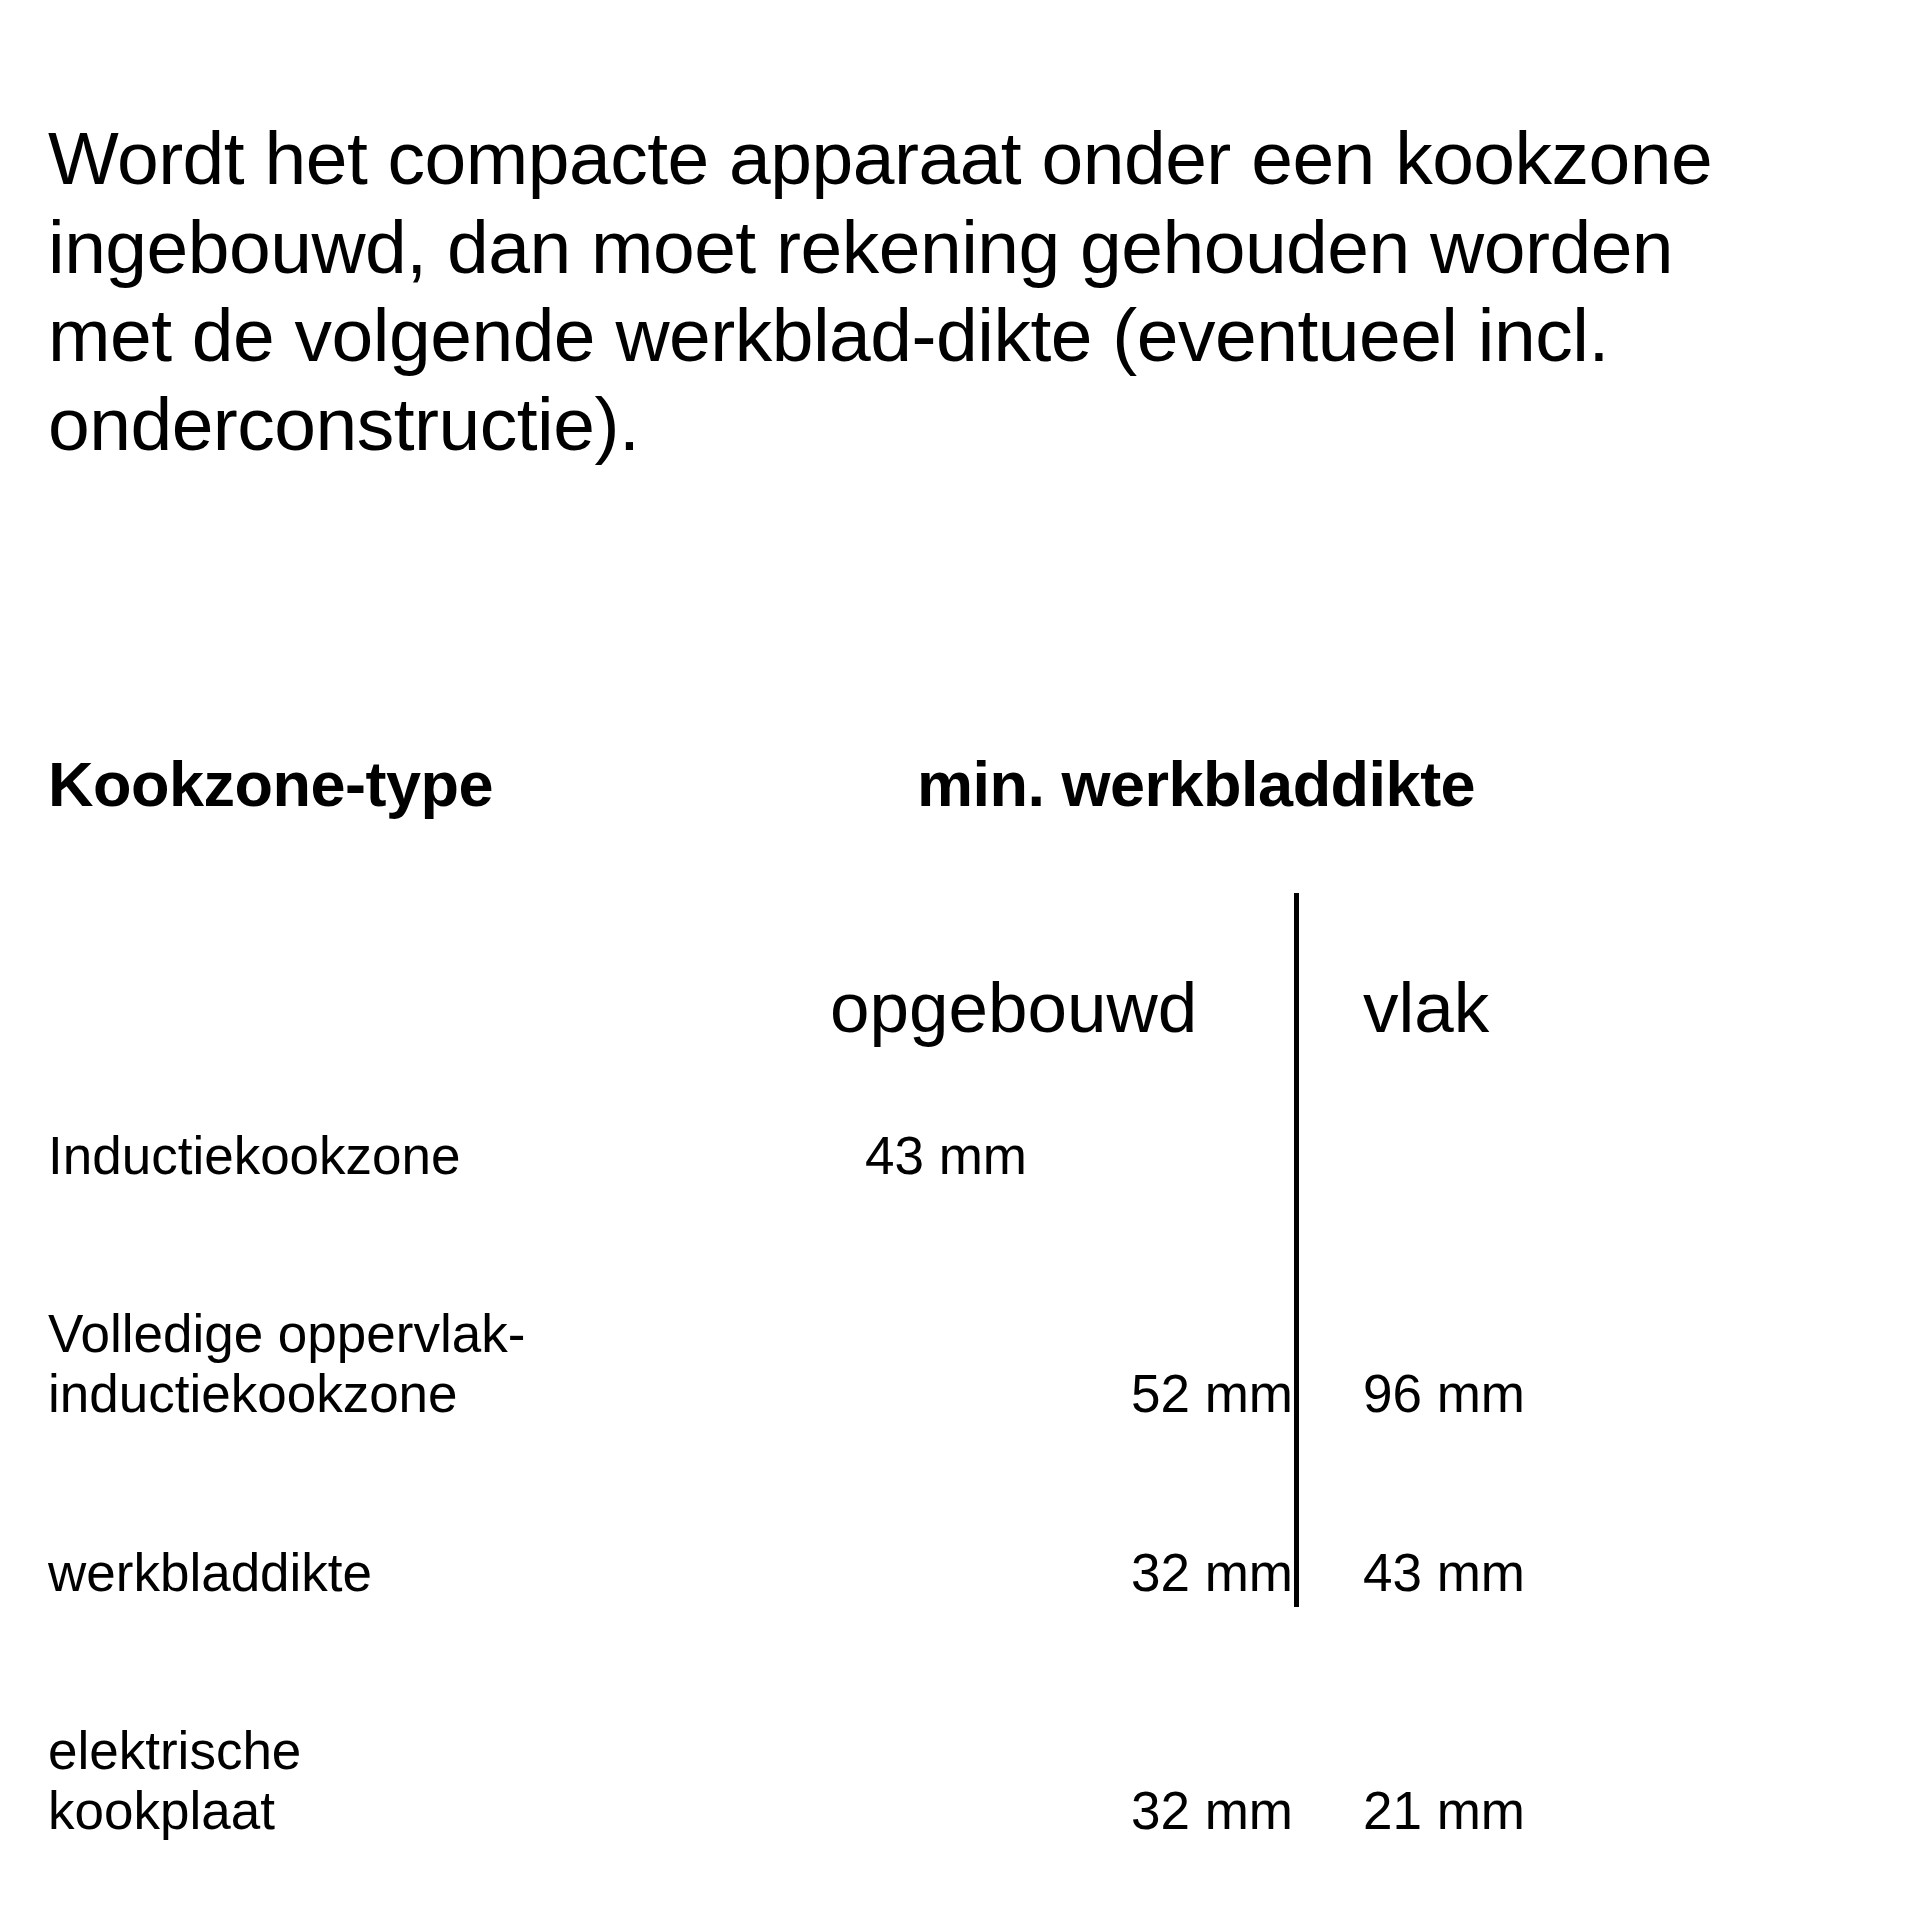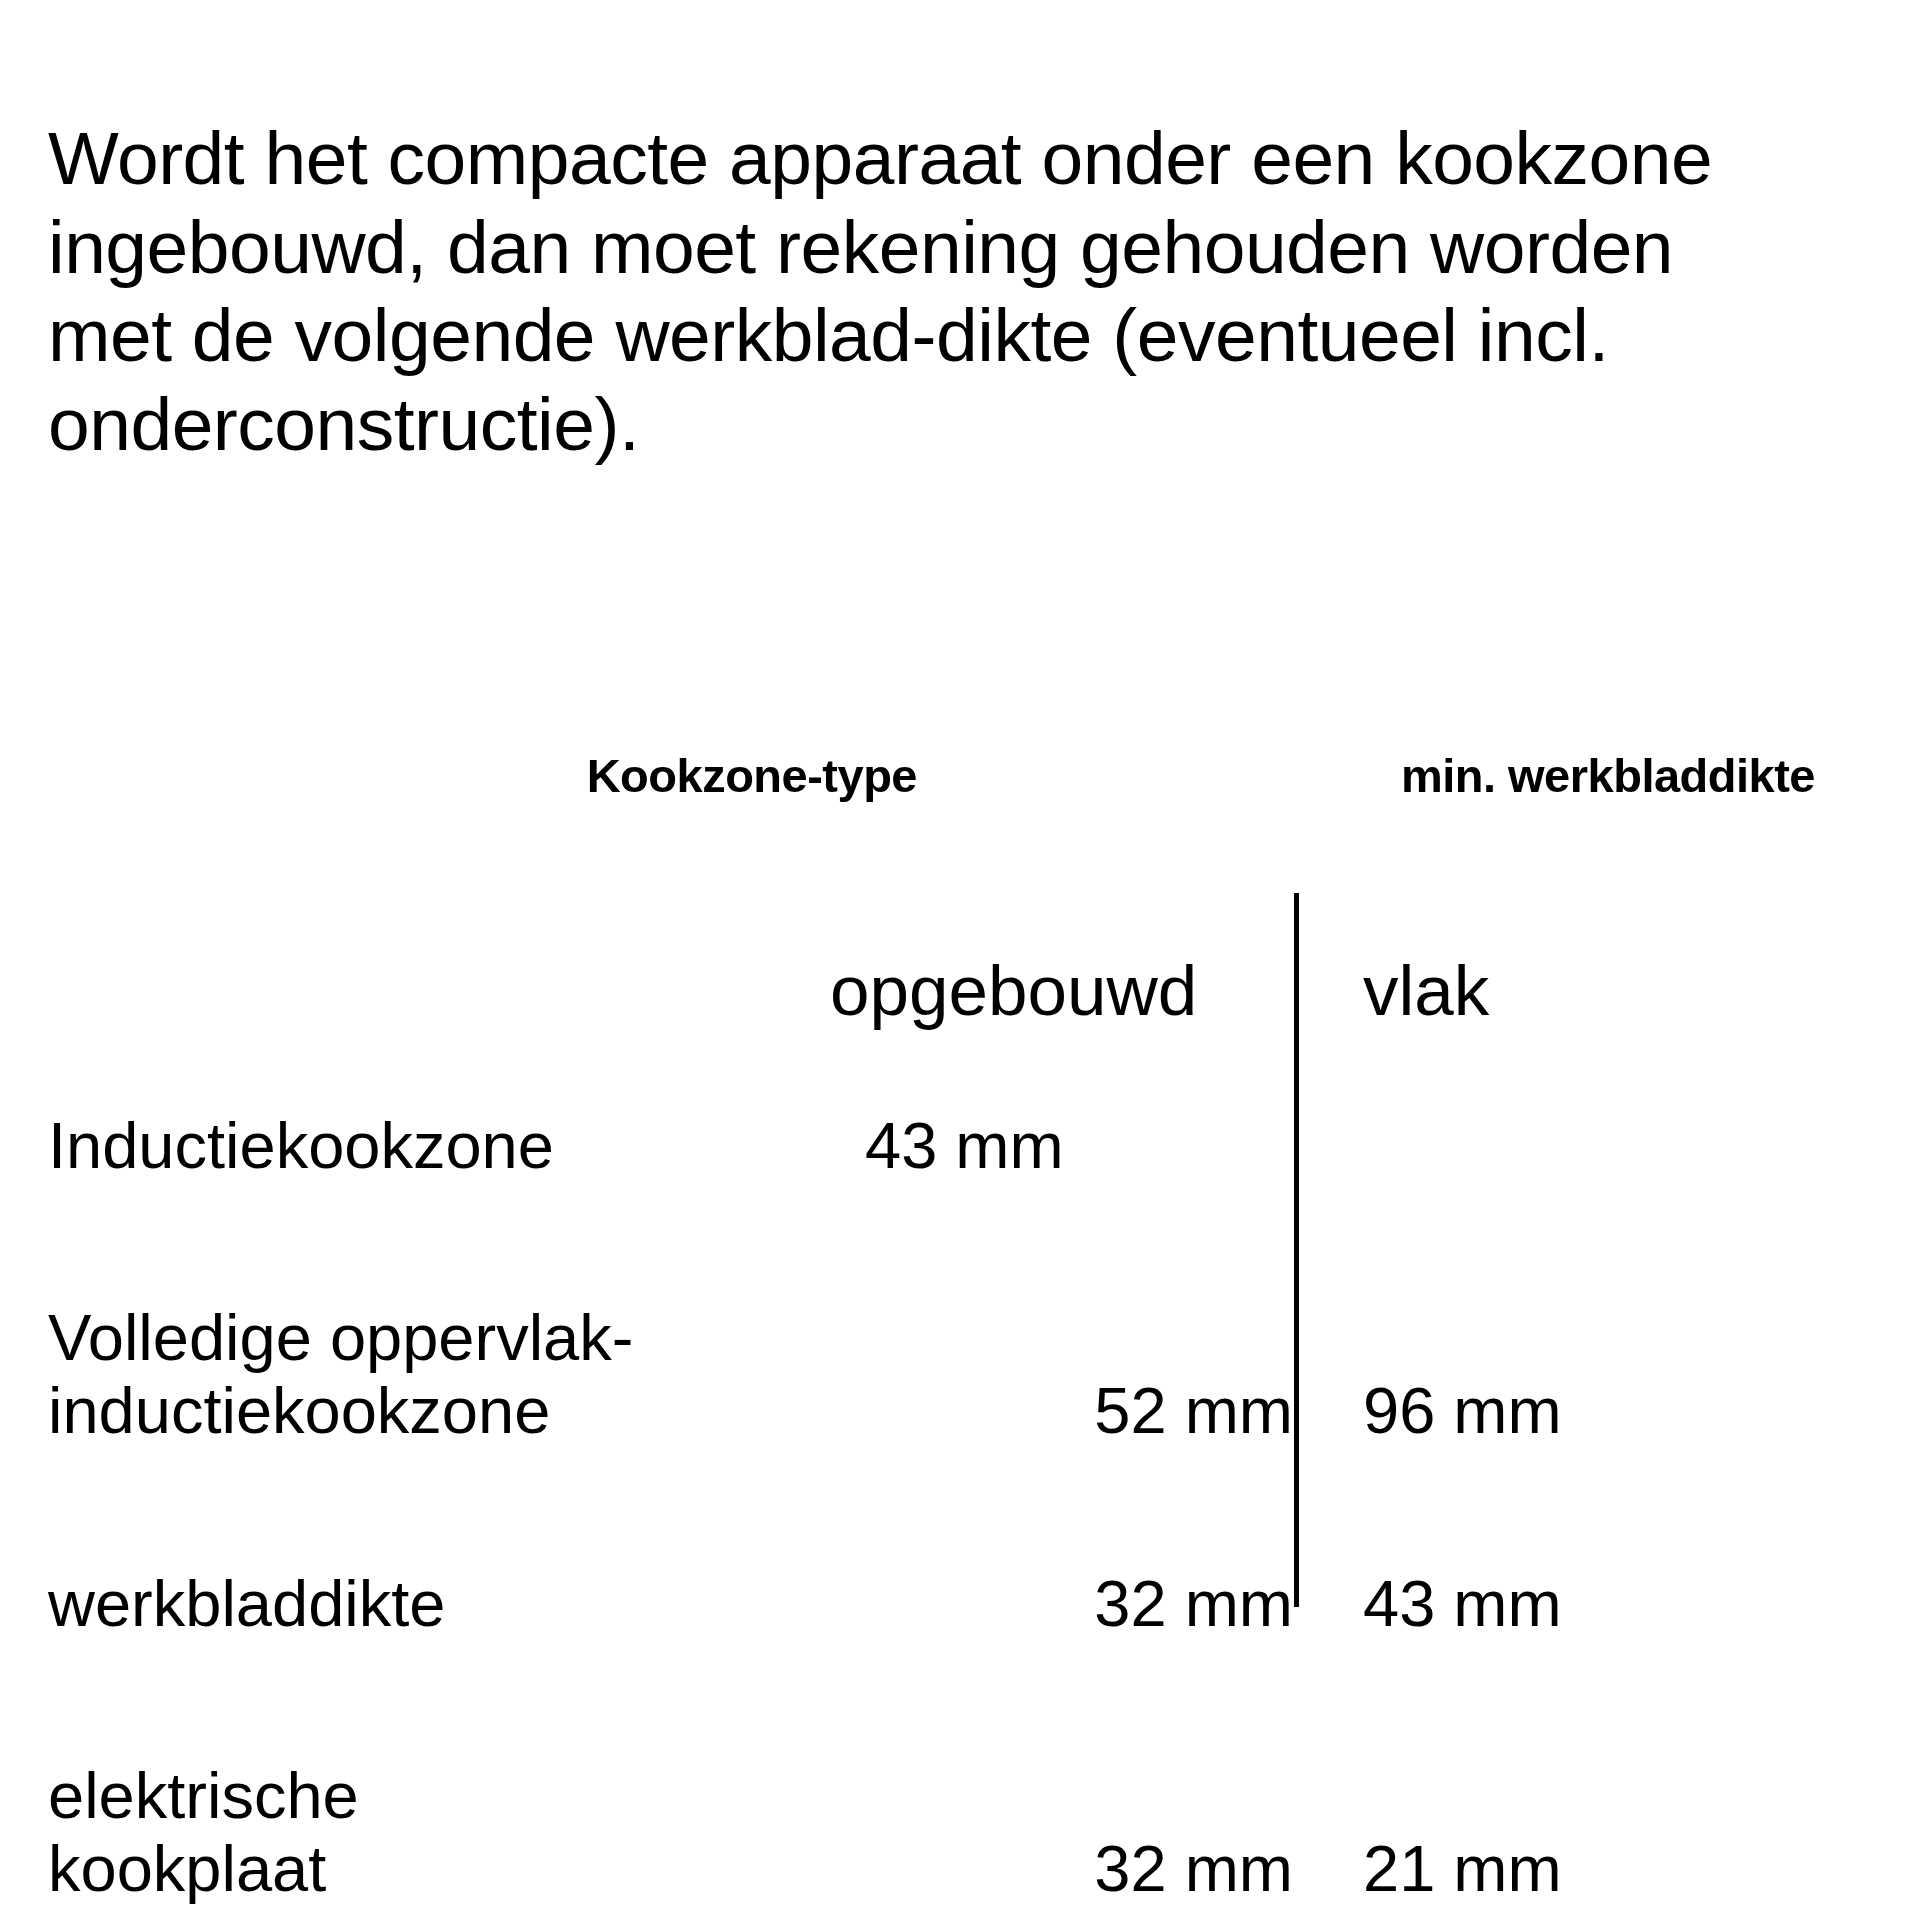--- a/index.html
+++ b/index.html
@@ -36,23 +36,22 @@
   .table-block {
     position: relative;
     margin-top: 280px;
     width: 1767px;
   }
 
   .head-row {
     display: flex;
     align-items: baseline;
     font-weight: bold;
-    font-size: 47px;
+    font-size: 63px;
     letter-spacing: -0.5px;
-    text-align: right;
   }
   .head-type {
     width: 869px;
     flex: 0 0 869px;
   }
   .head-thickness {
     flex: 1;
   }
 
   .sub-row {
@@ -72,21 +71,21 @@
   }
   .sub-flat {
     flex: 0 0 386px;
     padding-left: 35px;
     margin-top: 31px;
   }
 
   .data-row {
     display: flex;
     align-items: baseline;
-    font-size: 65px;
+    font-size: 53px;
     margin-top: 77px;
   }
   .cell-label {
     flex: 0 0 782px;
     white-space: pre-line;
     line-height: 1.13;
   }
   .cell-built {
     flex: 0 0 463px;
     text-align: right;

